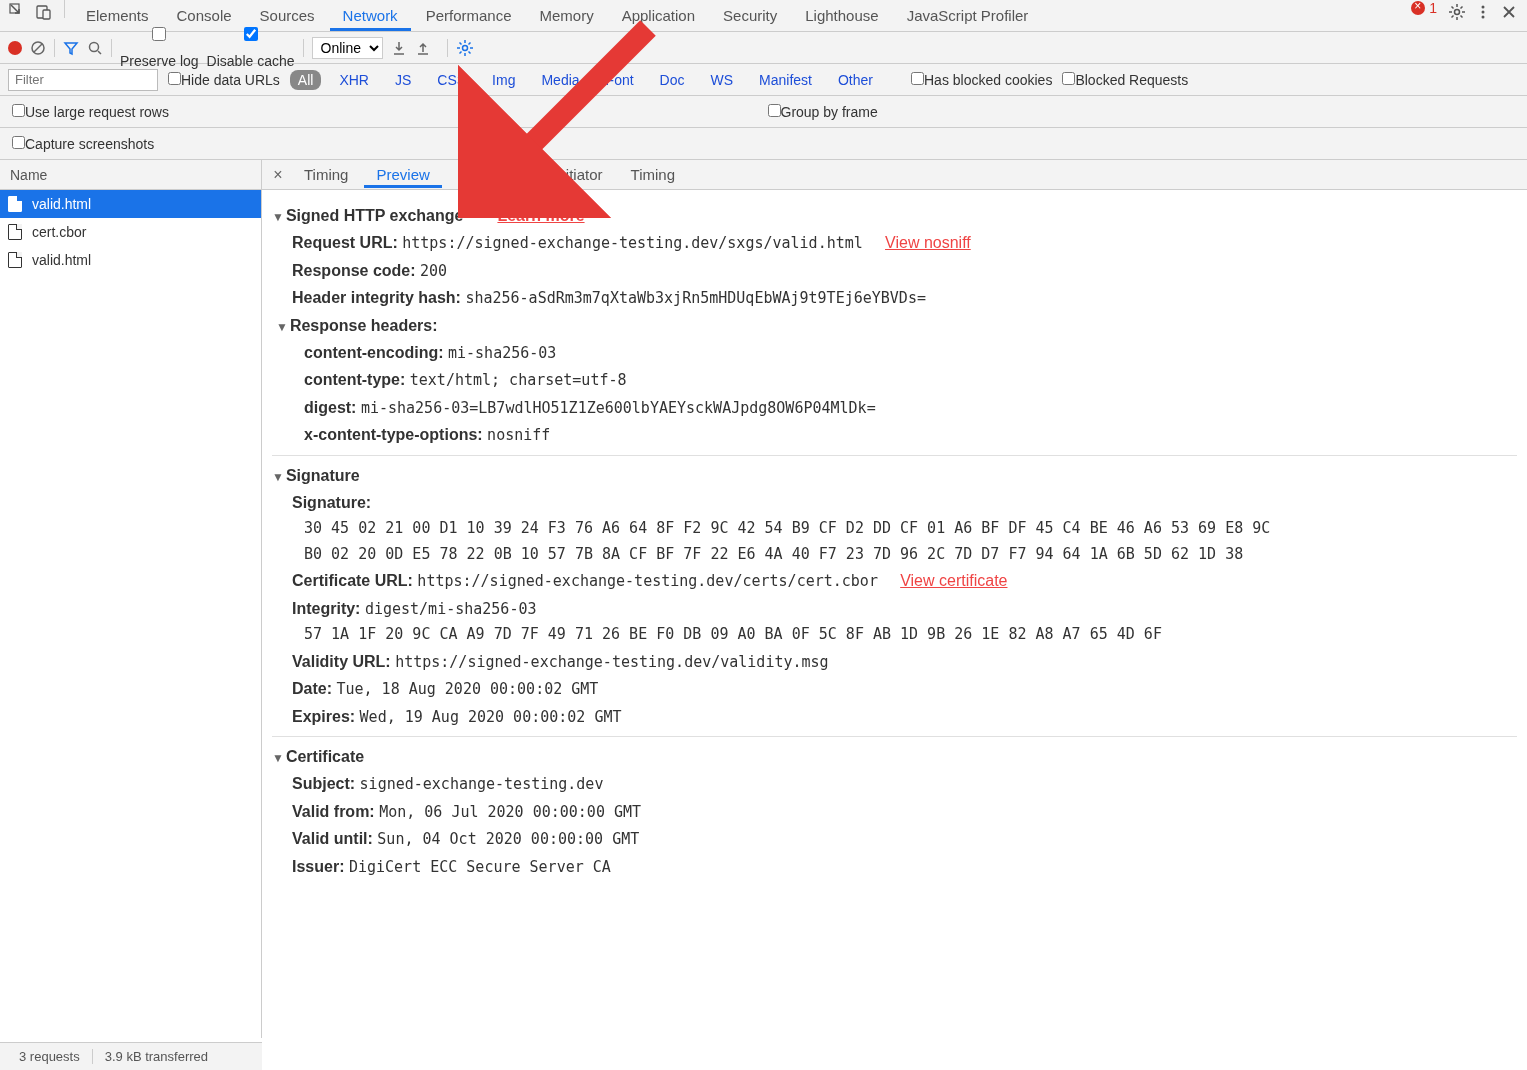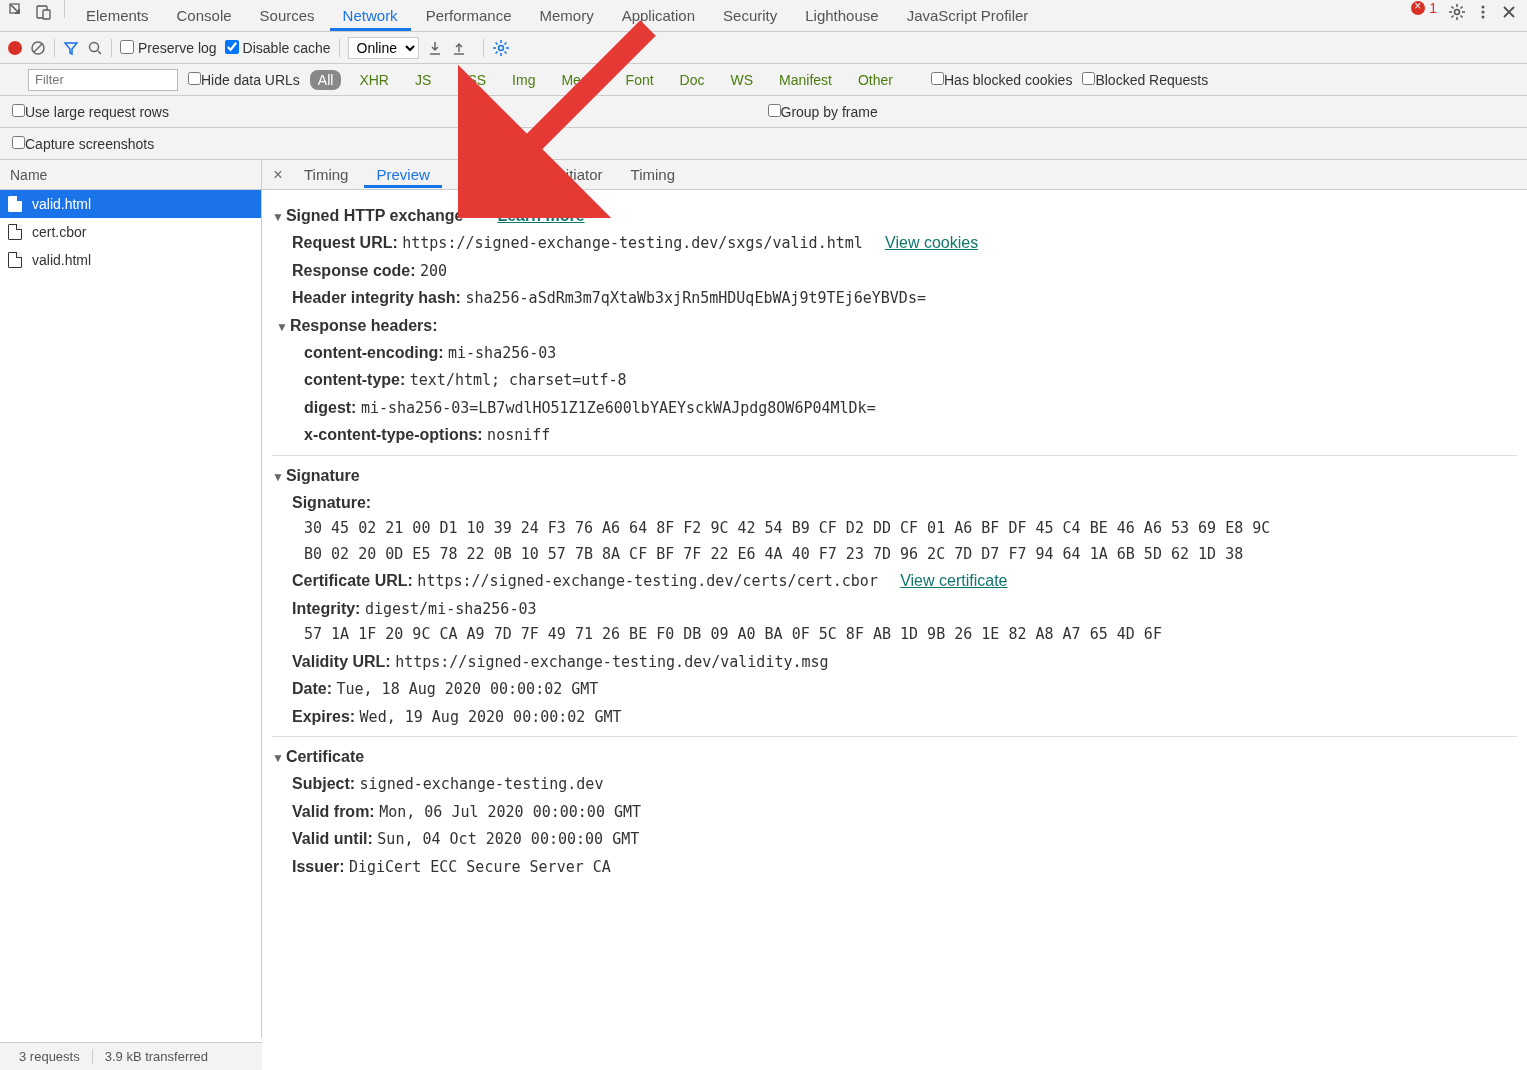--- a/index.html
+++ b/index.html
@@ -10,25 +10,25 @@
 .tabbar .tab { padding: 7px 13px; color: #555; cursor: pointer; font-size: 15px; }
 .tabbar .tab.active { color: #1a73e8; border-bottom: 3px solid #1a73e8; padding-bottom: 4px; }
 .tabbar .spacer { flex: 1; }
 .err-badge { display: flex; align-items: center; gap: 4px; color: #d93025; font-size: 14px; padding: 0 6px; }
 .err-badge .dot { width: 14px; height: 14px; background: #d93025; border-radius: 50%; position: relative; }
 .err-badge .dot::after { content: '×'; color: #fff; font-size: 12px; position: absolute; top: -2px; left: 3px; }
 .toolbar { display: flex; align-items: center; height: 32px; border-bottom: 1px solid #ccc; background: #f3f3f3; padding: 0 8px; gap: 8px; font-size: 14px; }
 .toolbar .rec { width: 14px; height: 14px; background: #d93025; border-radius: 50%; }
 .toolbar .sep { width: 1px; height: 18px; background: #ccc; }
 .toolbar select { border: 1px solid #ccc; background: #fff; font-size: 14px; padding: 1px 4px; height: 22px; }
-.toolbar .chk { display: flex; align-items: flex-start; gap: 4px; }
+.toolbar .chk { display: flex; align-items: center; gap: 12px; flex-direction: column; }
 .toolbar input[type=checkbox] { width: 14px; height: 14px; }
 .filterbar { display: flex; align-items: center; height: 32px; border-bottom: 1px solid #ccc; background: #f3f3f3; padding: 0 8px; gap: 10px; font-size: 14px; }
-.filterbar input[type=text] { width: 150px; border: 1px solid #bbb; padding: 2px 6px; font-size: 13px; height: 22px; color: #888; margin-left: 20px; }
-.filterbar .pill { padding: 2px 8px; cursor: pointer; color: #4d7c0f; }
+.filterbar input[type=text] { width: 150px; border: 1px solid #bbb; padding: 2px 6px; font-size: 13px; height: 22px; color: #888; }
+.filterbar .pill { padding: 2px 8px; cursor: pointer; color: #1d4ed8; }
 .filterbar .pill.active { background: #888; color: #fff; border-radius: 8px; }
 .optrow { display: flex; align-items: center; height: 32px; border-bottom: 1px solid #ccc; background: #f3f3f3; padding: 0 12px; gap: 8px; font-size: 14px; }
 .optrow .half { flex: 1; display: flex; align-items: center; gap: 6px; }
 .main { display: flex; height: calc(100% - 192px); }
 .sidebar { width: 262px; border-right: 1px solid #ccc; display: flex; flex-direction: column; }
 .sidebar .hdr { height: 30px; border-bottom: 1px solid #ccc; background: #f3f3f3; display: flex; align-items: center; padding: 0 10px; font-size: 14px; color: #555; }
 .sidebar .row { height: 28px; display: flex; align-items: center; padding: 0 8px; gap: 10px; font-size: 14px; cursor: pointer; }
 .sidebar .row.sel { background: #1a73e8; color: #fff; }
 .sidebar .row .docicon { width: 14px; height: 16px; border: 1px solid currentColor; border-radius: 1px; flex-shrink: 0; position: relative; }
 .sidebar .row .docicon::after { content: ''; position: absolute; top: -1px; right: -1px; width: 5px; height: 5px; background: #f3f3f3; border-left: 1px solid currentColor; border-bottom: 1px solid currentColor; }
@@ -41,21 +41,21 @@
 .dtabs .dt.active { color: #1a73e8; border-bottom: 3px solid #1a73e8; padding-bottom: 2px; }
 .content { flex: 1; overflow: auto; padding: 6px 10px; font-size: 16px; line-height: 1.7; }
 .sect { border-top: 1px solid #e0e0e0; padding: 6px 0; }
 .sect:first-child { border-top: none; }
 .sect .shdr { font-weight: 700; color: #333; display: flex; align-items: center; gap: 34px; }
 .sect .shdr .tri { color: #666; font-size: 12px; margin-right: 2px; }
 .sect .kv { padding-left: 20px; }
 .sect .kv .k { font-weight: 700; }
 .sect .kv .v { font-family: Menlo, monospace; color: #333; font-size: 15px; }
 .sect .sub { padding-left: 32px; font-family: Menlo, monospace; font-size: 15px; color: #333; line-height: 1.7; }
-.link { color: #0f766e; text-decoration: underline; cursor: pointer; }
+.link { color: #ef4444; text-decoration: underline; cursor: pointer; }
 .statusbar { position: absolute; bottom: 0; left: 0; width: 262px; height: 28px; border-top: 1px solid #ccc; background: #f3f3f3; display: flex; align-items: center; padding: 0 19px; gap: 12px; font-size: 13px; color: #555; }
 .statusbar .s { border-right: 1px solid #ccc; padding-right: 12px; }
 .arrow-annot { position: absolute; top: 18px; left: 458px; pointer-events: none; }
 .filter-icon { color: #1a73e8; }
 svg { display: block; }
 </style>
 </head>
 <body>
 
 <div class="tabbar">
@@ -216,21 +216,21 @@
       <div class="dt">Response</div>
       <div class="dt">Initiator</div>
       <div class="dt">Timing</div>
     </div>
     <div class="content">
       <div class="sect">
         <div class="shdr">
             <span><span class="tri">▼</span><span>Signed HTTP exchange</span></span>
             <span class="link">Learn more</span>
           </div>
-        <div class="kv"><span class="k">Request URL:</span> <span class="v">https://signed-exchange-testing.dev/sxgs/valid.html</span>&nbsp;&nbsp;&nbsp;&nbsp;&nbsp;<span class="link">View cookies</span></div>
+        <div class="kv"><span class="k">Request URL:</span> <span class="v">https://signed-exchange-testing.dev/sxgs/valid.html</span>&nbsp;&nbsp;&nbsp;&nbsp;&nbsp;<span class="link">View nosniff</span></div>
         <div class="kv"><span class="k">Response code:</span> <span class="v">200</span></div>
         <div class="kv"><span class="k">Header integrity hash:</span> <span class="v">sha256-aSdRm3m7qXtaWb3xjRn5mHDUqEbWAj9t9TEj6eYBVDs=</span></div>
         <div class="shdr" style="padding-left:4px">
             <span><span class="tri">▼</span><span>Response headers:</span></span>
           </div>
         <div class="kv" style="padding-left:32px"><span class="k">content-encoding:</span> <span class="v">mi-sha256-03</span></div>
         <div class="kv" style="padding-left:32px"><span class="k">content-type:</span> <span class="v">text/html; charset=utf-8</span></div>
         <div class="kv" style="padding-left:32px"><span class="k">digest:</span> <span class="v">mi-sha256-03=LB7wdlHO51Z1Ze600lbYAEYsckWAJpdg8OW6P04MlDk=</span></div>
         <div class="kv" style="padding-left:32px"><span class="k">x-content-type-options:</span> <span class="v">nosniff</span></div>
       </div>

